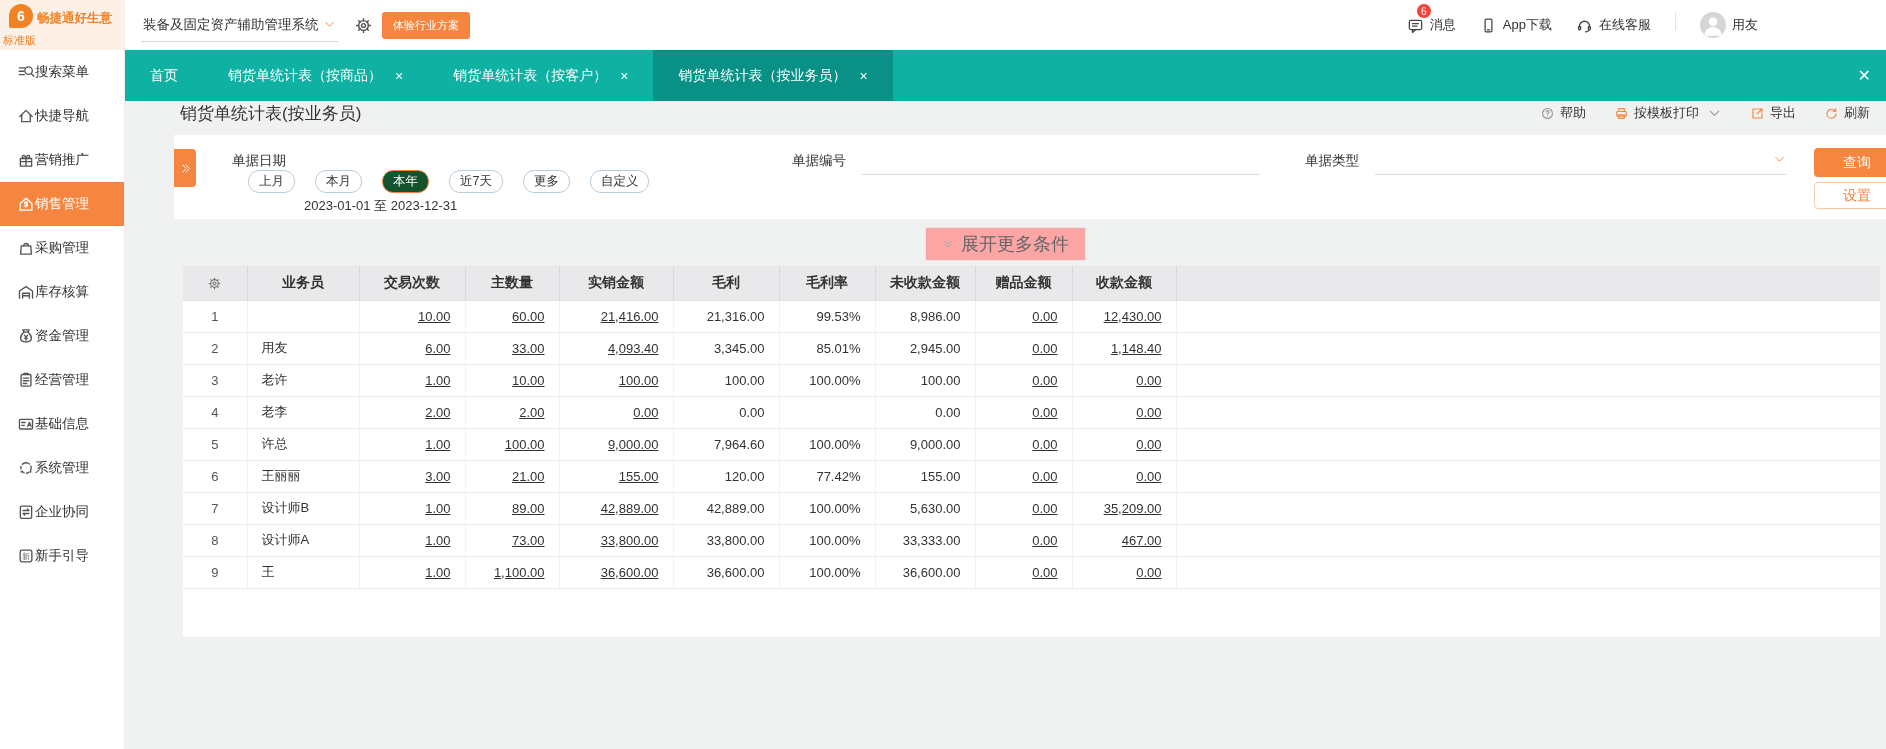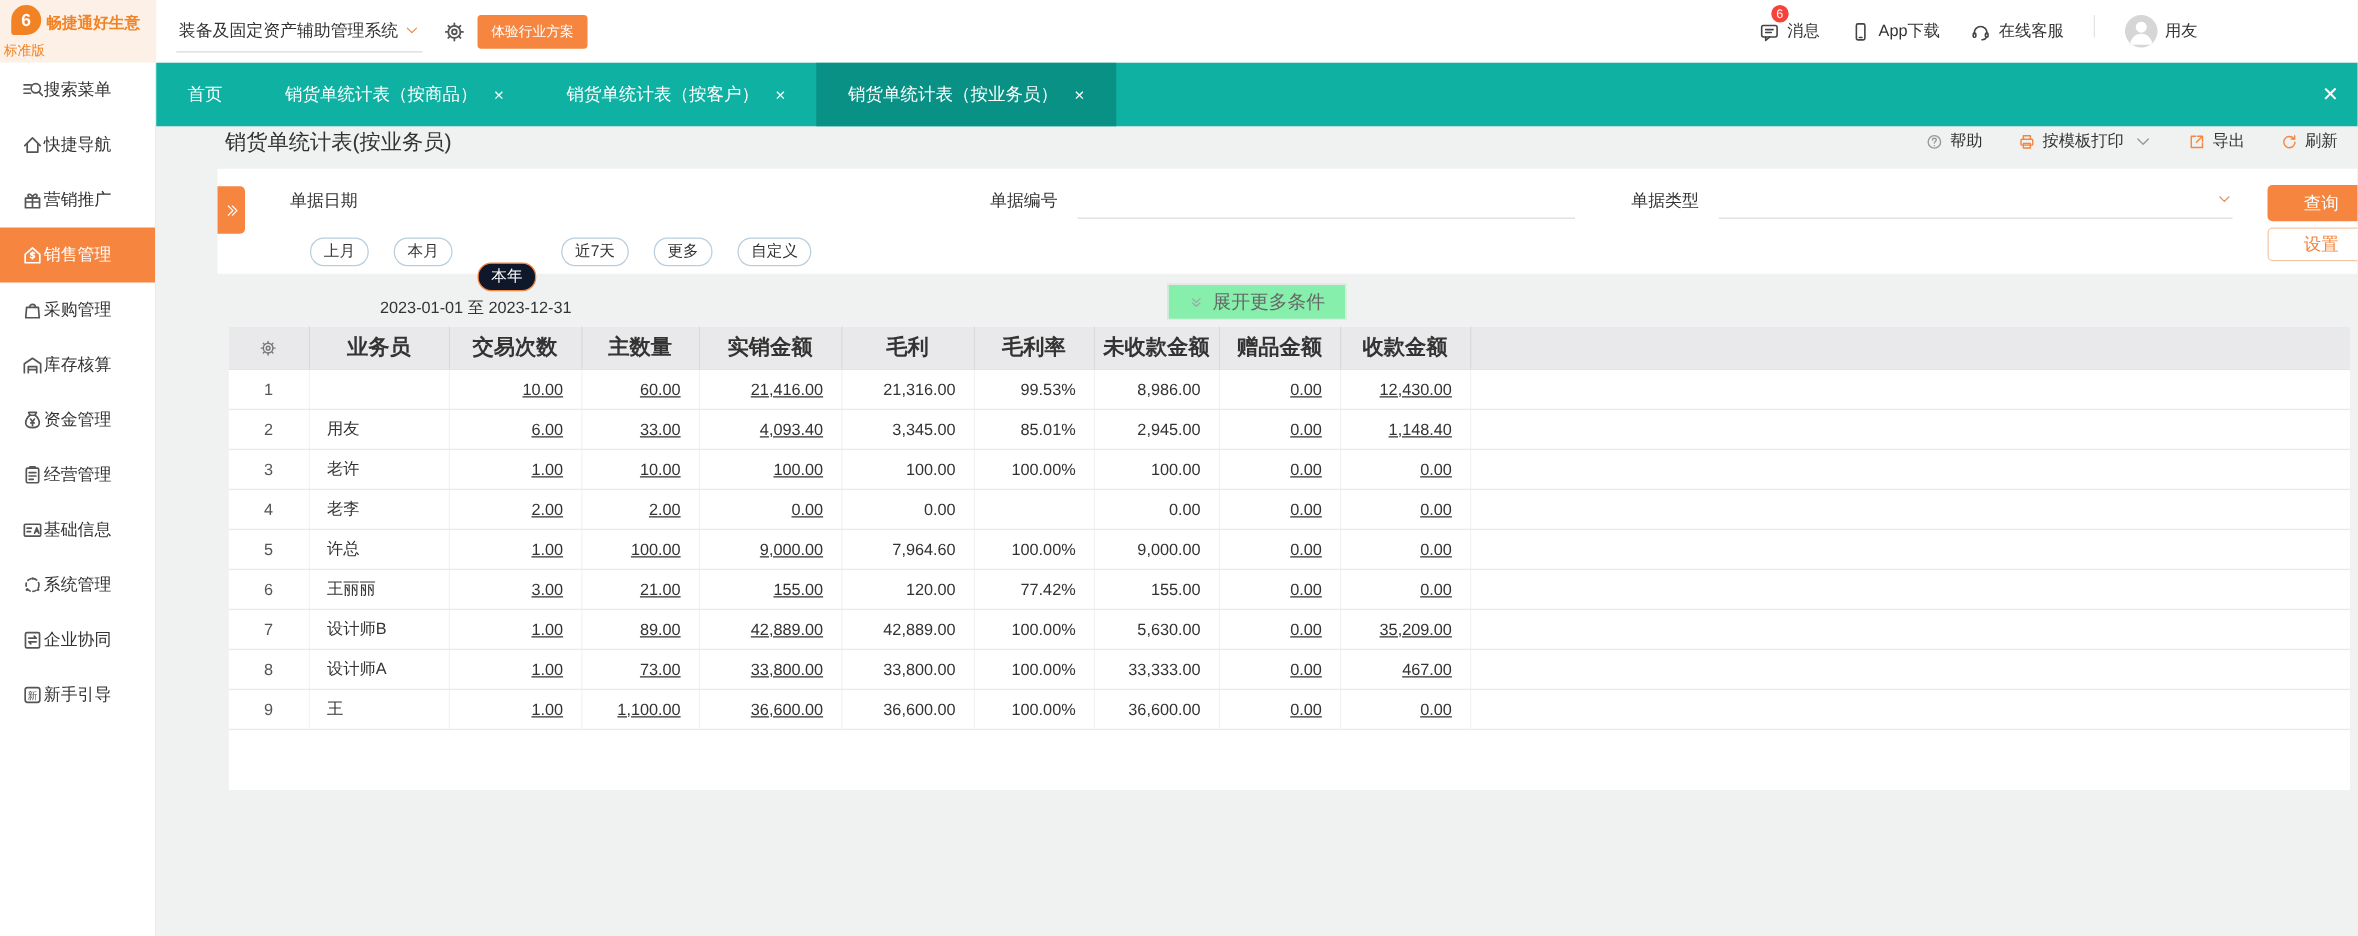--- a/index.html
+++ b/index.html
@@ -53,39 +53,39 @@
   
   .filter-card { margin-left:49px; background:#fff; position:relative; height:84px; padding:14px 100px 0 58px; }
   .collapse-btn { position:absolute; left:0; top:14px; width:22px; height:38px; background:#f5853f; color:#fff; border-radius:0 4px 4px 0; display:flex; align-items:center; justify-content:center; cursor:pointer; }
   .collapse-btn .icon { width:13px; height:13px; }
   .filter-row { display:flex; align-items:flex-start; }
   .flabel { font-size:13.5px; color:#333; flex:none; padding-top:3px; }
   .date-group { width:560px; flex:none; }
   .dg-top { display:flex; align-items:flex-start;flex-direction:column; }
   .pills { display:flex; gap:20px; margin-left:16px; align-items:center; flex-wrap:nowrap; }
   .pill { border:1px solid #b9cedd; border-radius:11px; padding:2px 10px; font-size:12.5px; color:#333; cursor:pointer; white-space:nowrap; }
-  .pill.sel { background:#0f172a; border-color:#f5853f; color:#fff;margin-top:40px; }
+  .pill.sel { background:#14532d; border-color:#f5853f; color:#fff; }
   .date-range { margin-left:72px; margin-top:4px; font-size:13px; color:#333; }
   .docno-group { width:468px; flex:none; display:flex; }
   .u-line { flex:1; margin-left:16px; border-bottom:1px solid #dcdcdc; height:26px; }
   .u-line input { border:none; outline:none; width:100%; height:100%; font-size:13px; color:#333; background:transparent; font-family:inherit; }
   .doctype-group { flex:1; display:flex; margin-left:45px; }
   .u-select { flex:1; margin-left:16px; border-bottom:1px solid #dcdcdc; height:26px; display:flex; align-items:center; justify-content:flex-end; cursor:pointer; }
   .u-select .icon { width:13px; height:13px; color:#f5853f; margin-bottom:4px; }
   .btn-search { position:absolute; right:-14px; top:13px; width:86px; height:29px; background:#f5853f; color:#fff; font-size:14px; border:none; border-radius:4px; cursor:pointer; font-family:inherit; }
   .btn-settings { position:absolute; right:-14px; top:47px; width:86px; height:27px; background:#fff; color:#f5853f; font-size:14px; border:1px solid #f3c9a8; border-radius:4px; cursor:pointer; font-family:inherit; }
 
   .expand-row { display:flex; justify-content:center; margin-top:8px; }
-  .expand-btn { display:flex; align-items:center; gap:7px; background:#86efac; border:1px solid #e7e7e7; padding:4px 16px; font-size:15px; color:#666; cursor:pointer; }
+  .expand-btn { display:flex; align-items:center; gap:7px; background:#fca5a5; border:1px solid #e7e7e7; padding:4px 16px; font-size:18px; color:#666; cursor:pointer; }
   .expand-btn .icon { width:12px; height:12px; color:#99a5a5; }
 
   
   .table-panel { margin:5px 6px 0 58px; background:#fff; height:371px; overflow:hidden; }
   table { width:100%; border-collapse:collapse; table-layout:fixed; }
-  thead th { background:#e9e9eb; height:34px; font-size:17px; color:#333; font-weight:bold; border-right:1px solid #d9d9db; border-bottom:1px solid #e2e2e4; text-align:center; }
+  thead th { background:#e9e9eb; height:34px; font-size:14px; color:#333; font-weight:bold; border-right:1px solid #d9d9db; border-bottom:1px solid #e2e2e4; text-align:center; }
   thead th:last-child { border-right:none; }
   .th-gear-i { width:15px; height:15px; color:#777; display:inline-block; vertical-align:middle; cursor:pointer; }
   tbody td { height:32px; font-size:13px; color:#333; border-bottom:1px solid #e9e9e9; border-right:1px solid #f2f2f2; overflow:hidden; white-space:nowrap; }
   tbody td:last-child { border-right:none; }
   td.c-no { text-align:center; color:#555; }
   td.c-name { text-align:left; padding-left:14px; }
   td.c-num { text-align:right; padding-right:14px; }
   .lnk { text-decoration:underline; cursor:pointer; }
 </style>
 </head>

